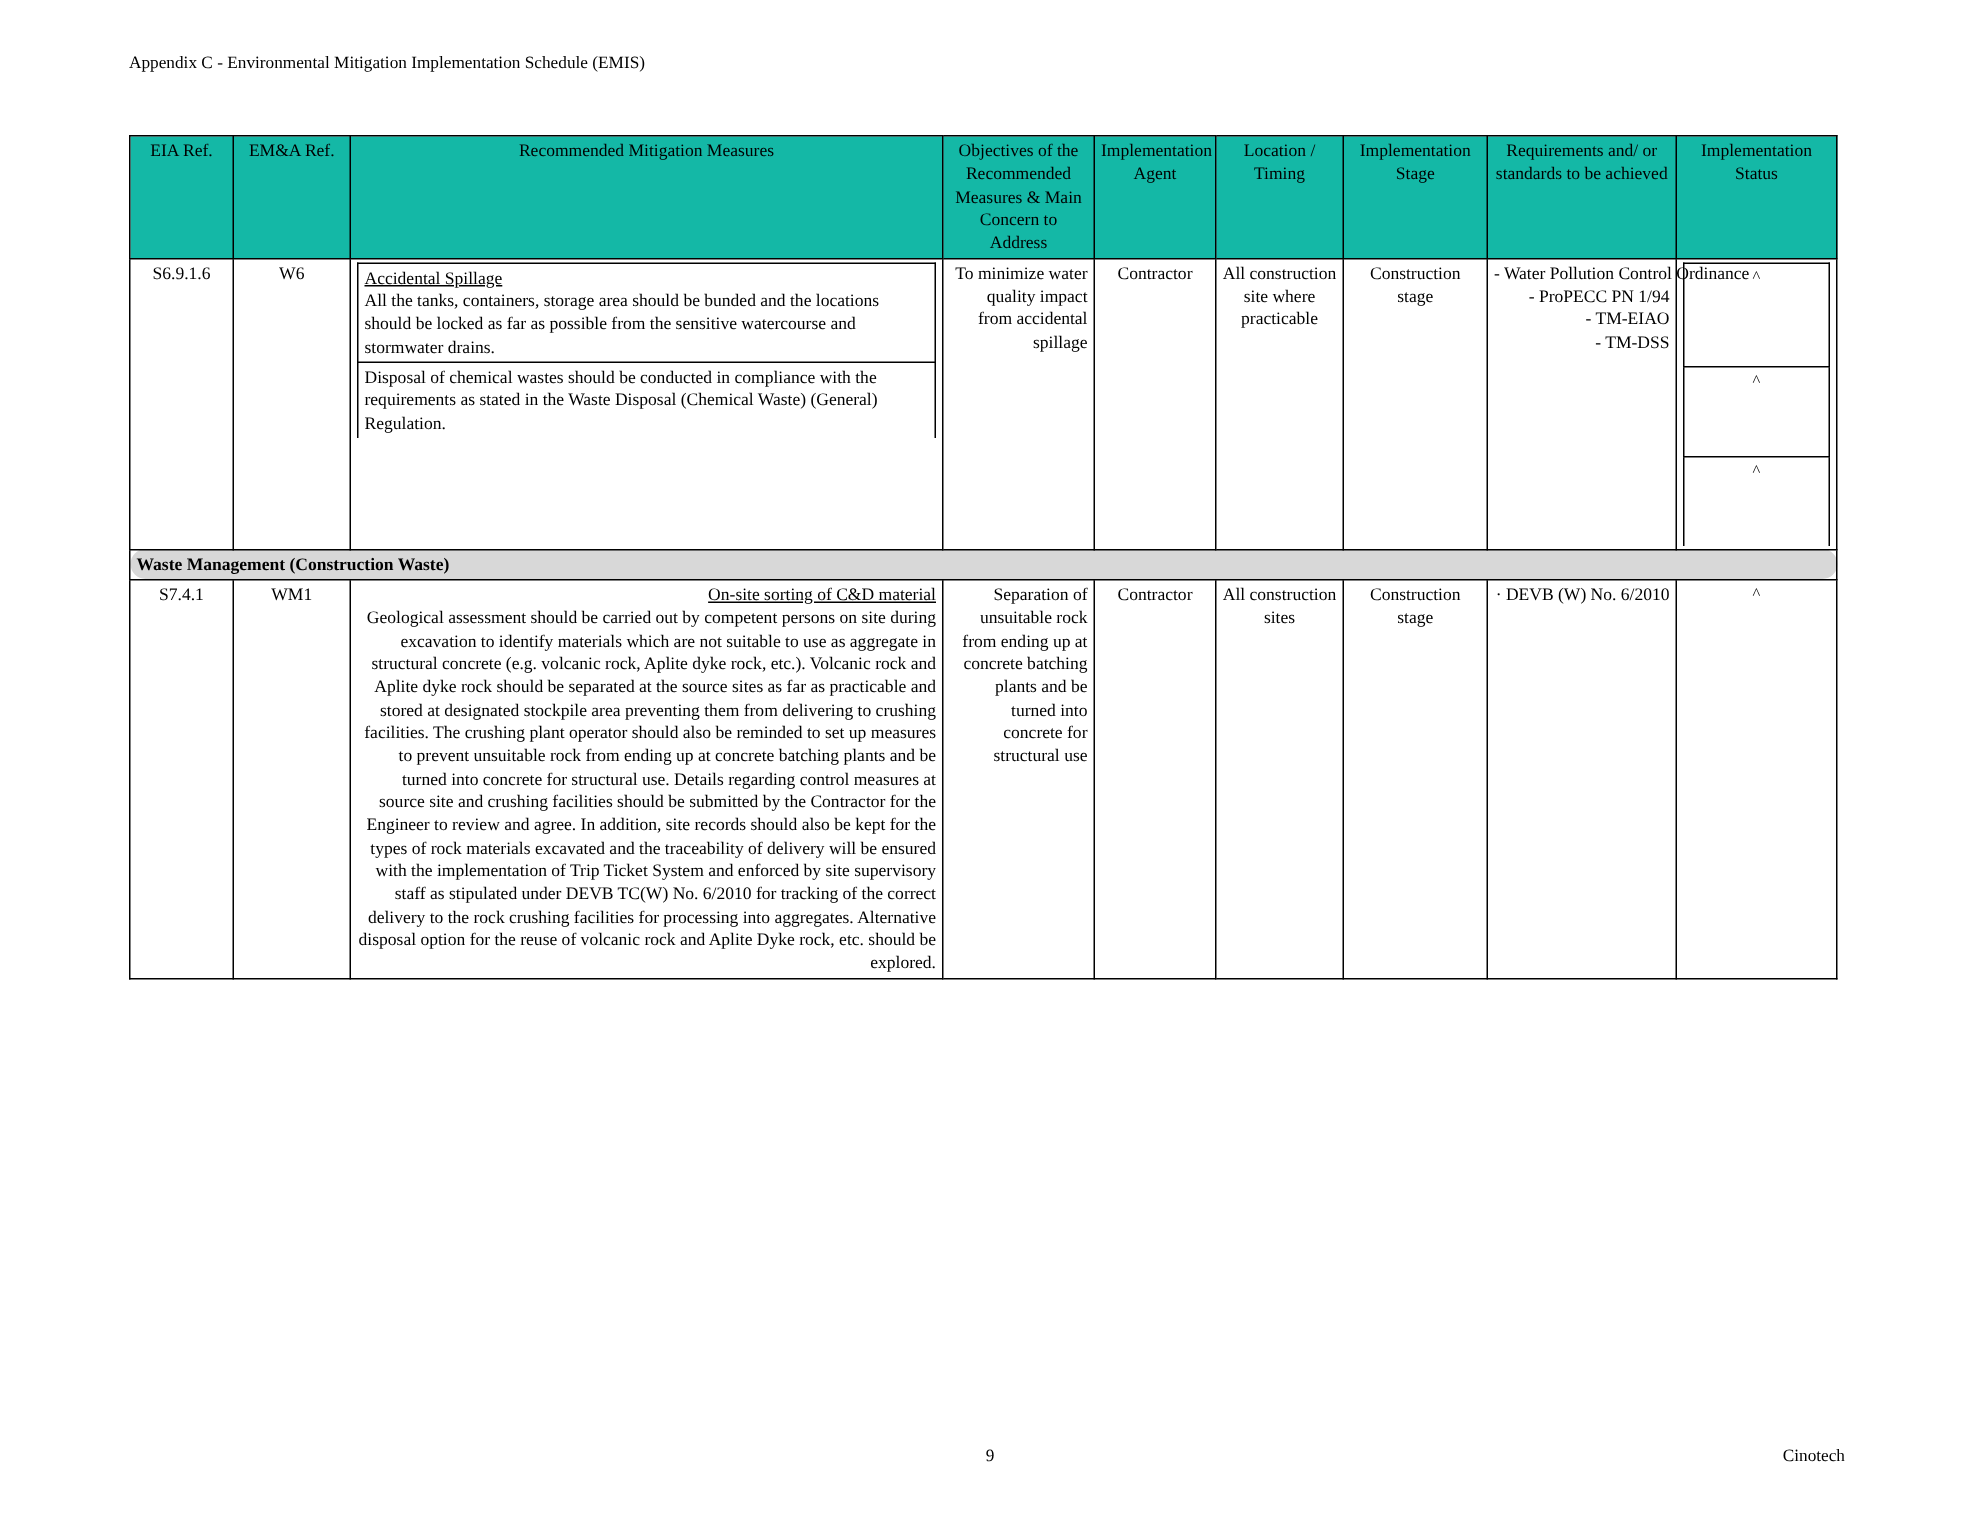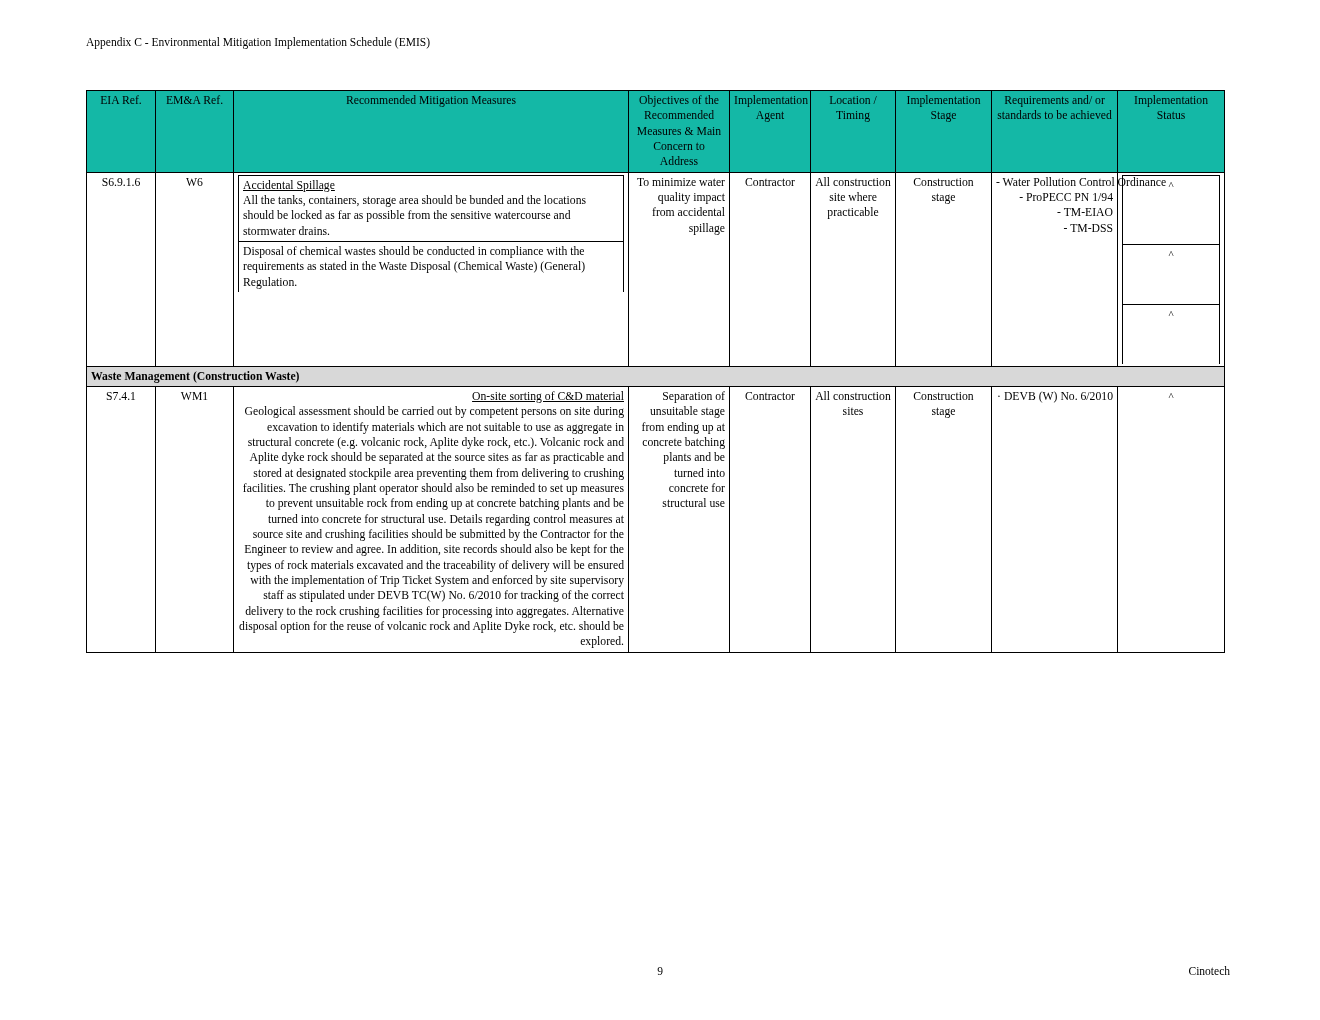--- a/index.html
+++ b/index.html
@@ -81,20 +81,21 @@
     border-bottom: 0;
   }
   td.nopad { padding: 0; }
 
   .underline { text-decoration: underline; }
   .section-row td {
     background: #d8d8d8;
     font-weight: bold;
     padding: 2px 4px;
     text-align: left;
+    border-radius: 10px;
   }
   .status-mark {
     text-align: center;
     font-size: 11px;
   }
 
   .footer-page {
     position: absolute;
     left: 0;
     top: 965px;
@@ -193,21 +194,21 @@
         <td colspan="9">Waste Management (Construction Waste)</td>
       </tr>
 
       <tr>
         <td class="ctr">S7.4.1</td>
         <td class="ctr">WM1</td>
         <td class="lft">
           <span class="underline">On-site sorting of C&amp;D material</span><br>
           <span>Geological assessment should be carried out by competent persons on site during excavation to identify materials which are not suitable to use as aggregate in structural concrete (e.g. volcanic rock, Aplite dyke rock, etc.).  Volcanic rock and Aplite dyke rock should be separated at the source sites as far as practicable and stored at designated stockpile area preventing them from delivering to crushing facilities.  The crushing plant operator should also be reminded to set up measures to prevent unsuitable rock from ending up at concrete batching plants and be turned into concrete for structural use.  Details regarding control measures at source site and crushing facilities should be submitted by the Contractor for the Engineer to review and agree.  In addition, site records should also be kept for the types of rock materials excavated and the traceability of delivery will be ensured with the implementation of Trip Ticket System and enforced by site supervisory staff as stipulated under DEVB TC(W) No. 6/2010 for tracking of the correct delivery to the rock crushing facilities for processing into aggregates.  Alternative disposal option for the reuse of volcanic rock and Aplite Dyke rock, etc. should be explored.</span>
         </td>
-        <td class="lft">Separation of unsuitable stage from ending up at concrete batching plants and be turned into concrete for structural use</td>
+        <td class="lft">Separation of unsuitable rock from ending up at concrete batching plants and be turned into concrete for structural use</td>
         <td class="ctr">Contractor</td>
         <td class="ctr">All construction sites</td>
         <td class="ctr">Construction stage</td>
         <td class="lft req-list">
           <div>· DEVB (W) No. 6/2010</div>
         </td>
         <td class="status-mark">^</td>
       </tr>
 
     </tbody>

